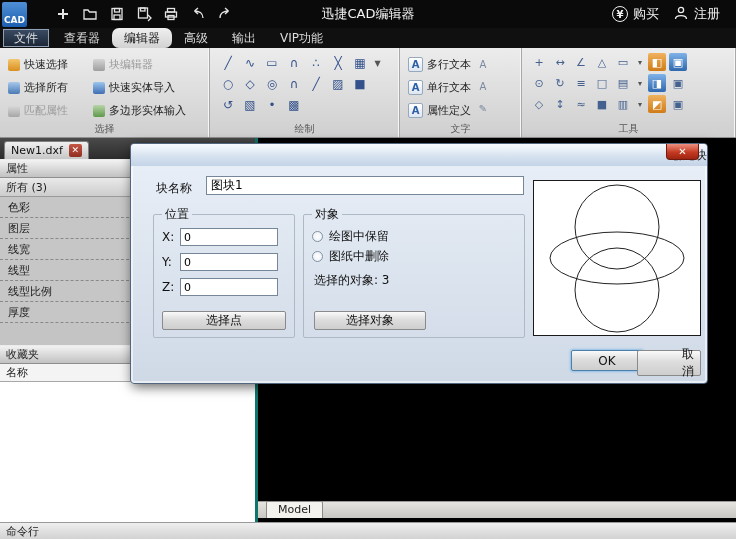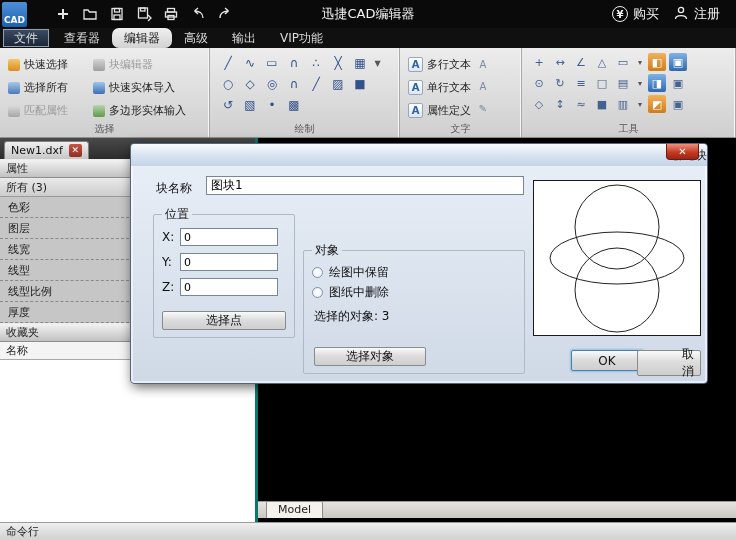--- a/index.html
+++ b/index.html
@@ -82,21 +82,21 @@
   .doc-close { width: 13px; height: 13px; border-radius: 2px; background: linear-gradient(#c express 0,#a33);
     background: linear-gradient(#c55545, #8f2f22); color: #fff; font-size: 9px; line-height: 12px; text-align: center; }
   .panel-hdr { height: 19px; flex: none; background: linear-gradient(#f2f2f2, #c2c2c2);
     border-top: 1px solid #ececec; border-bottom: 1px solid #8e8e8e;
     font-size: 11px; color: #1c1c1c; display: flex; align-items: center; padding-left: 6px; }
   .filter-row { height: 19px; flex: none; background: linear-gradient(#e9e9e9, #cdcdcd);
     border-bottom: 1px solid #9a9a9a; font-size: 11px; color: #1c1c1c;
     display: flex; align-items: center; padding-left: 6px; }
   .prop-row { height: 21px; flex: none; border-bottom: 1px dashed #898989; background: #c6c6c6;
     font-size: 11px; color: #1c1c1c; display: flex; align-items: center; padding-left: 8px; }
-  .fav-hdr { margin-top: 0; }
+  .fav-hdr { margin-top: 22px; }
   .name-row { height: 18px; flex: none; background: #f4f4f4; border-bottom: 1px solid #a8a8a8;
     font-size: 11px; color: #1c1c1c; display: flex; align-items: center; padding-left: 6px; }
   .list-area { flex: 1; background: #ffffff; }
   .canvas-wrap { position: absolute; left: 258px; right: 0; top: 0; bottom: 0; background: #000; }
   .model-strip { position: absolute; left: 0; right: 0; bottom: 4px; height: 17px;
     background: linear-gradient(#e6e4de, #c9c7c1); border-top: 1px solid #999;
     display: flex; align-items: flex-end; padding-left: 8px; }
   .model-tab { background: #f4f2ec; border: 1px solid #8a8a8a; border-bottom: none;
     border-radius: 2px 2px 0 0; padding: 1px 11px 2px; font-size: 11px; color: #222; }
   .command-bar { position: absolute; left: 0; right: 0; bottom: 0; height: 17px;
@@ -124,21 +124,21 @@
   .fs-pos { left: 22px; top: 40px; width: 142px; height: 132px; }
   .coord-row { display: flex; align-items: center; margin: 3px 0 7px; }
   .coord-row label { width: 18px; }
   .coord-input { width: 98px; height: 18px; border: 1px solid #76879a; background: #fff;
     font-size: 11px; padding: 0 3px; font-family: inherit; }
   .btn { border: 1px solid #8a8a8a; border-radius: 2px; height: 19px;
     background: linear-gradient(#fafafa, #ddd 45%, #cecece);
     font-size: 12px; color: #111; display: flex; align-items: center; justify-content: center;
     font-family: inherit; }
   .pick-btn { position: absolute; left: 8px; right: 8px; bottom: 7px; }
-  .fs-obj { left: 172px; top: 40px; width: 222px; height: 132px; margin-top: 36px; }
+  .fs-obj { left: 172px; top: 40px; width: 222px; height: 132px; }
   .radio-row { display: flex; align-items: center; gap: 6px; margin: 3px 0; }
   .radio { width: 11px; height: 11px; border-radius: 50%; border: 1px solid #8291a2;
     background: radial-gradient(#fff, #e6edf5); position: relative; flex: none; }
   .radio.sel::after { content: ""; position: absolute; left: 2px; top: 2px; right: 2px; bottom: 2px;
     border-radius: 50%; background: radial-gradient(#7ab3e0, #2a66a8); }
   .sel-count { margin: 7px 0 0 2px; }
   .selobj-btn { position: absolute; left: 10px; bottom: 7px; width: 112px; }
   .preview { position: absolute; left: 402px; top: 14px; width: 168px; height: 156px;
     background: #fff; border: 1px solid #1a1a1a; }
   .ok-btn { position: absolute; left: 420px; top: 184px; width: 72px; height: 21px;

